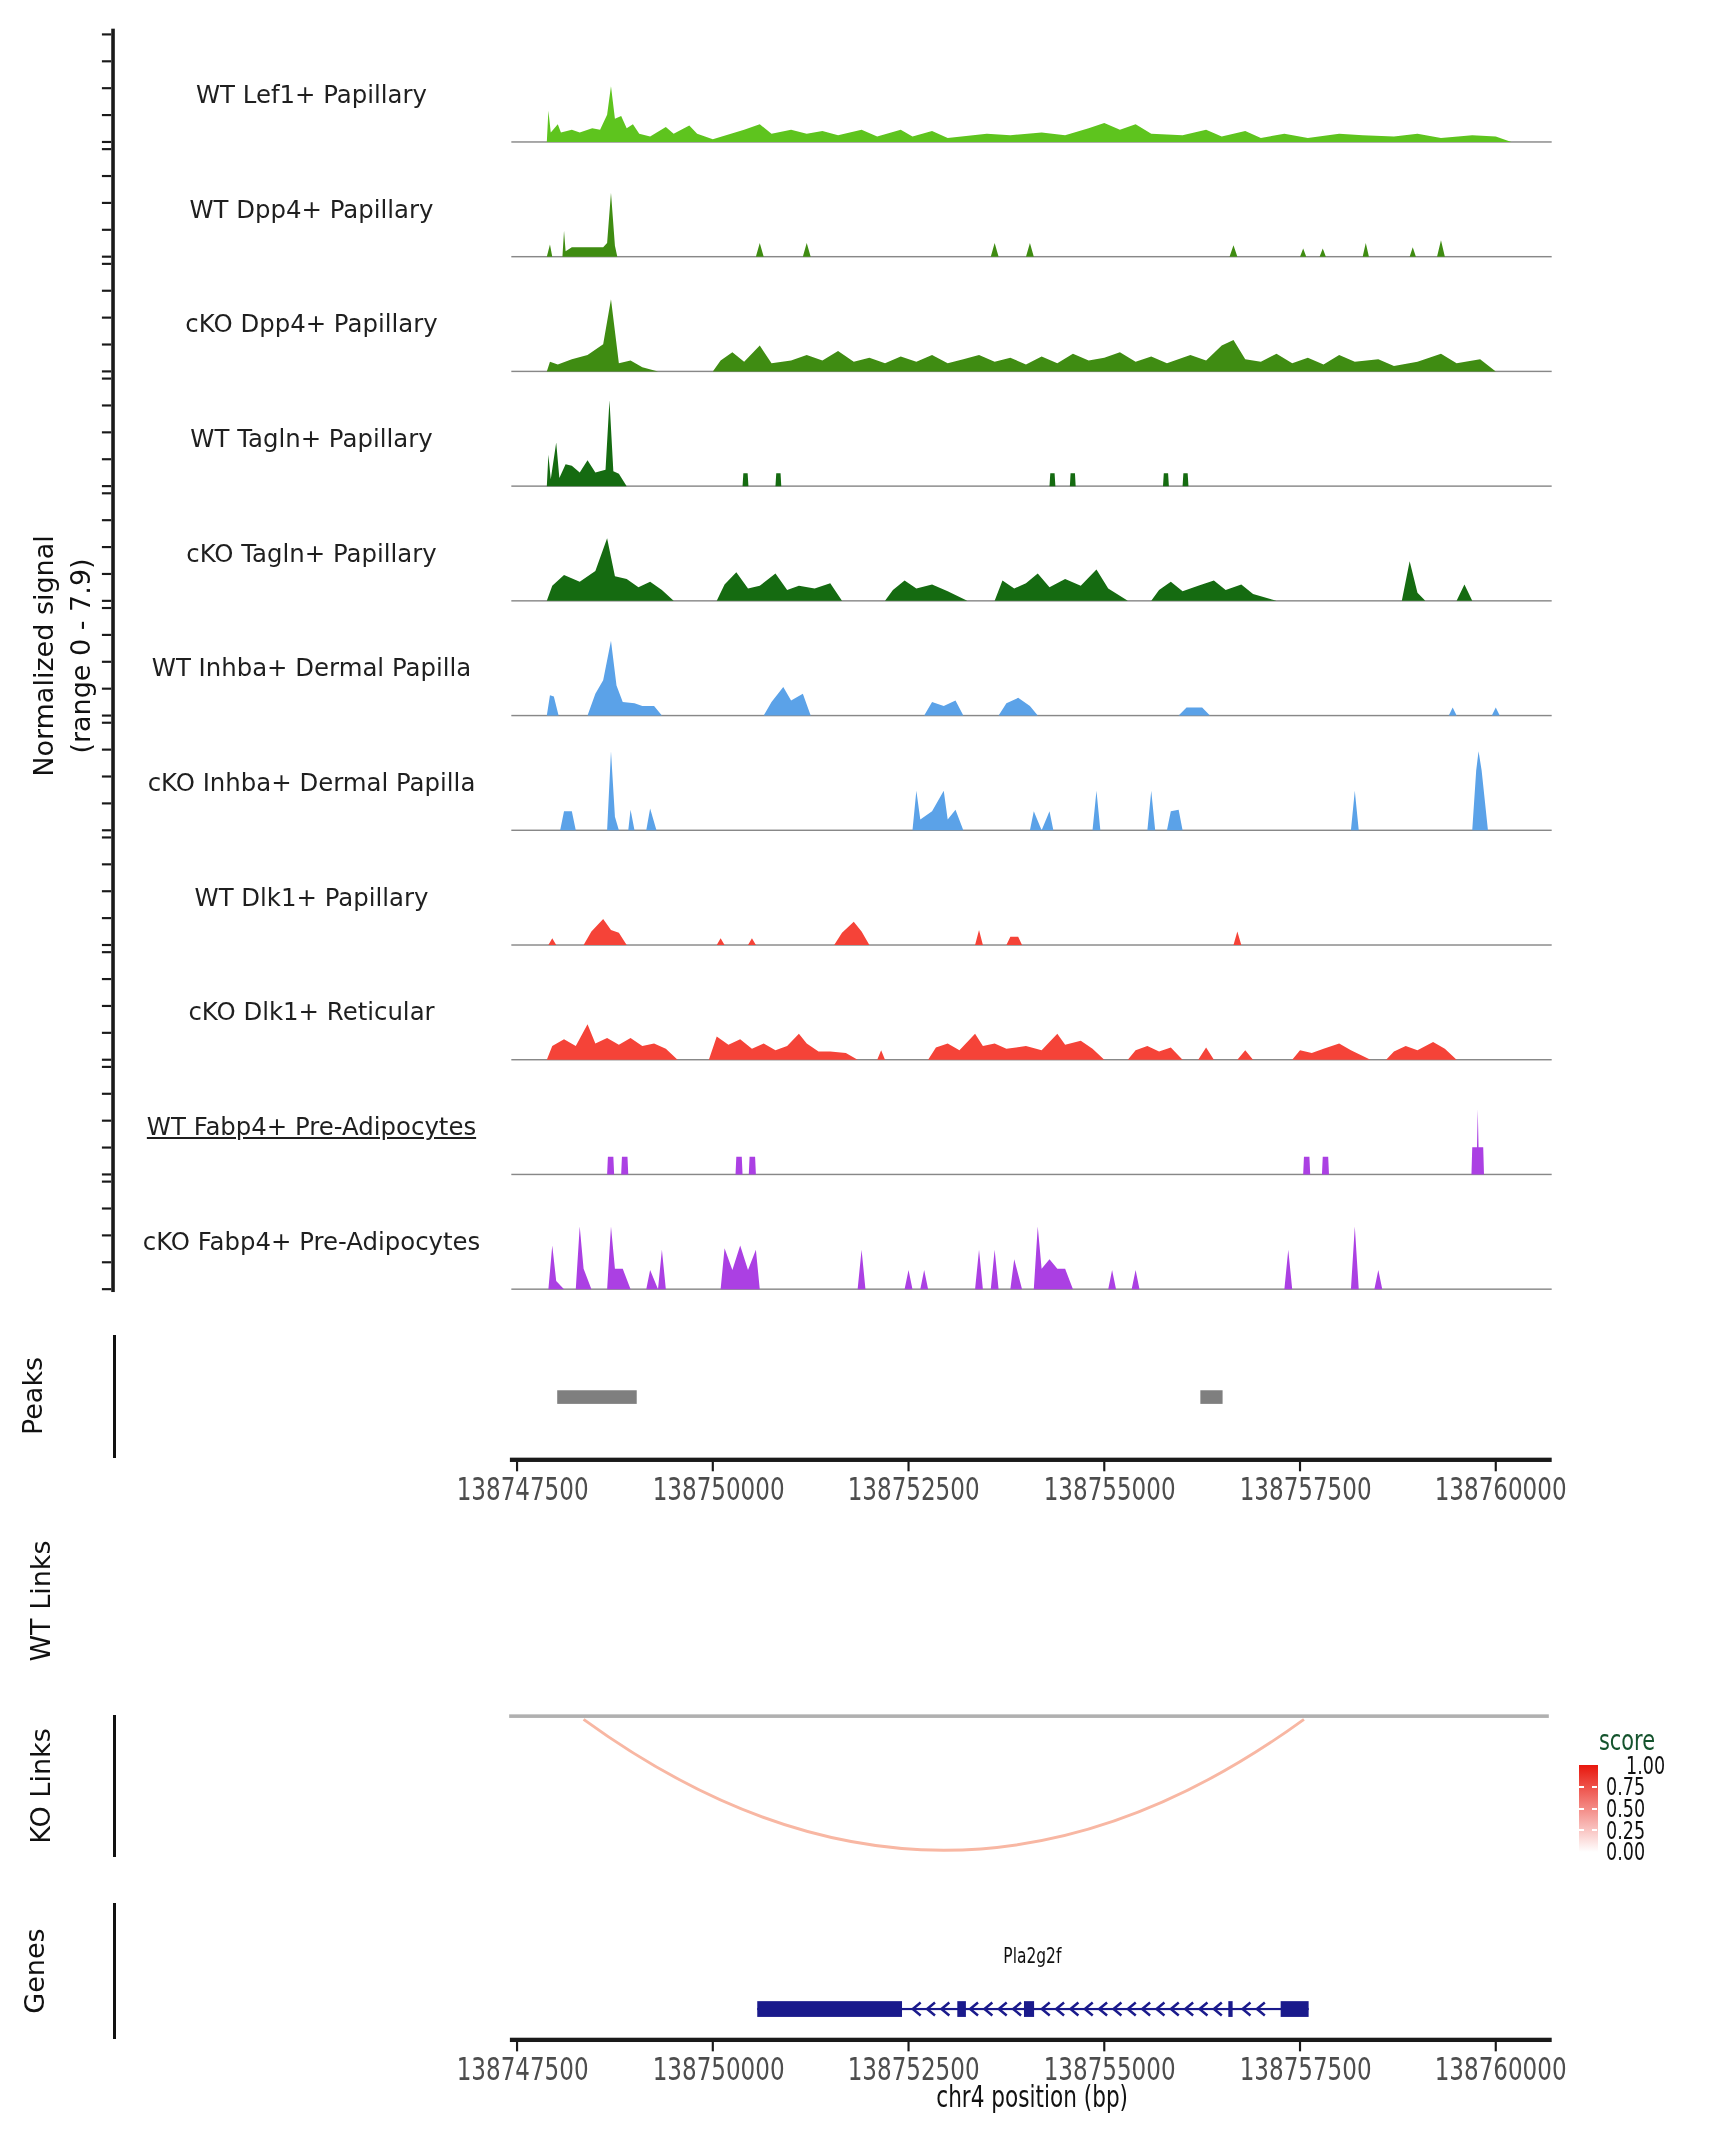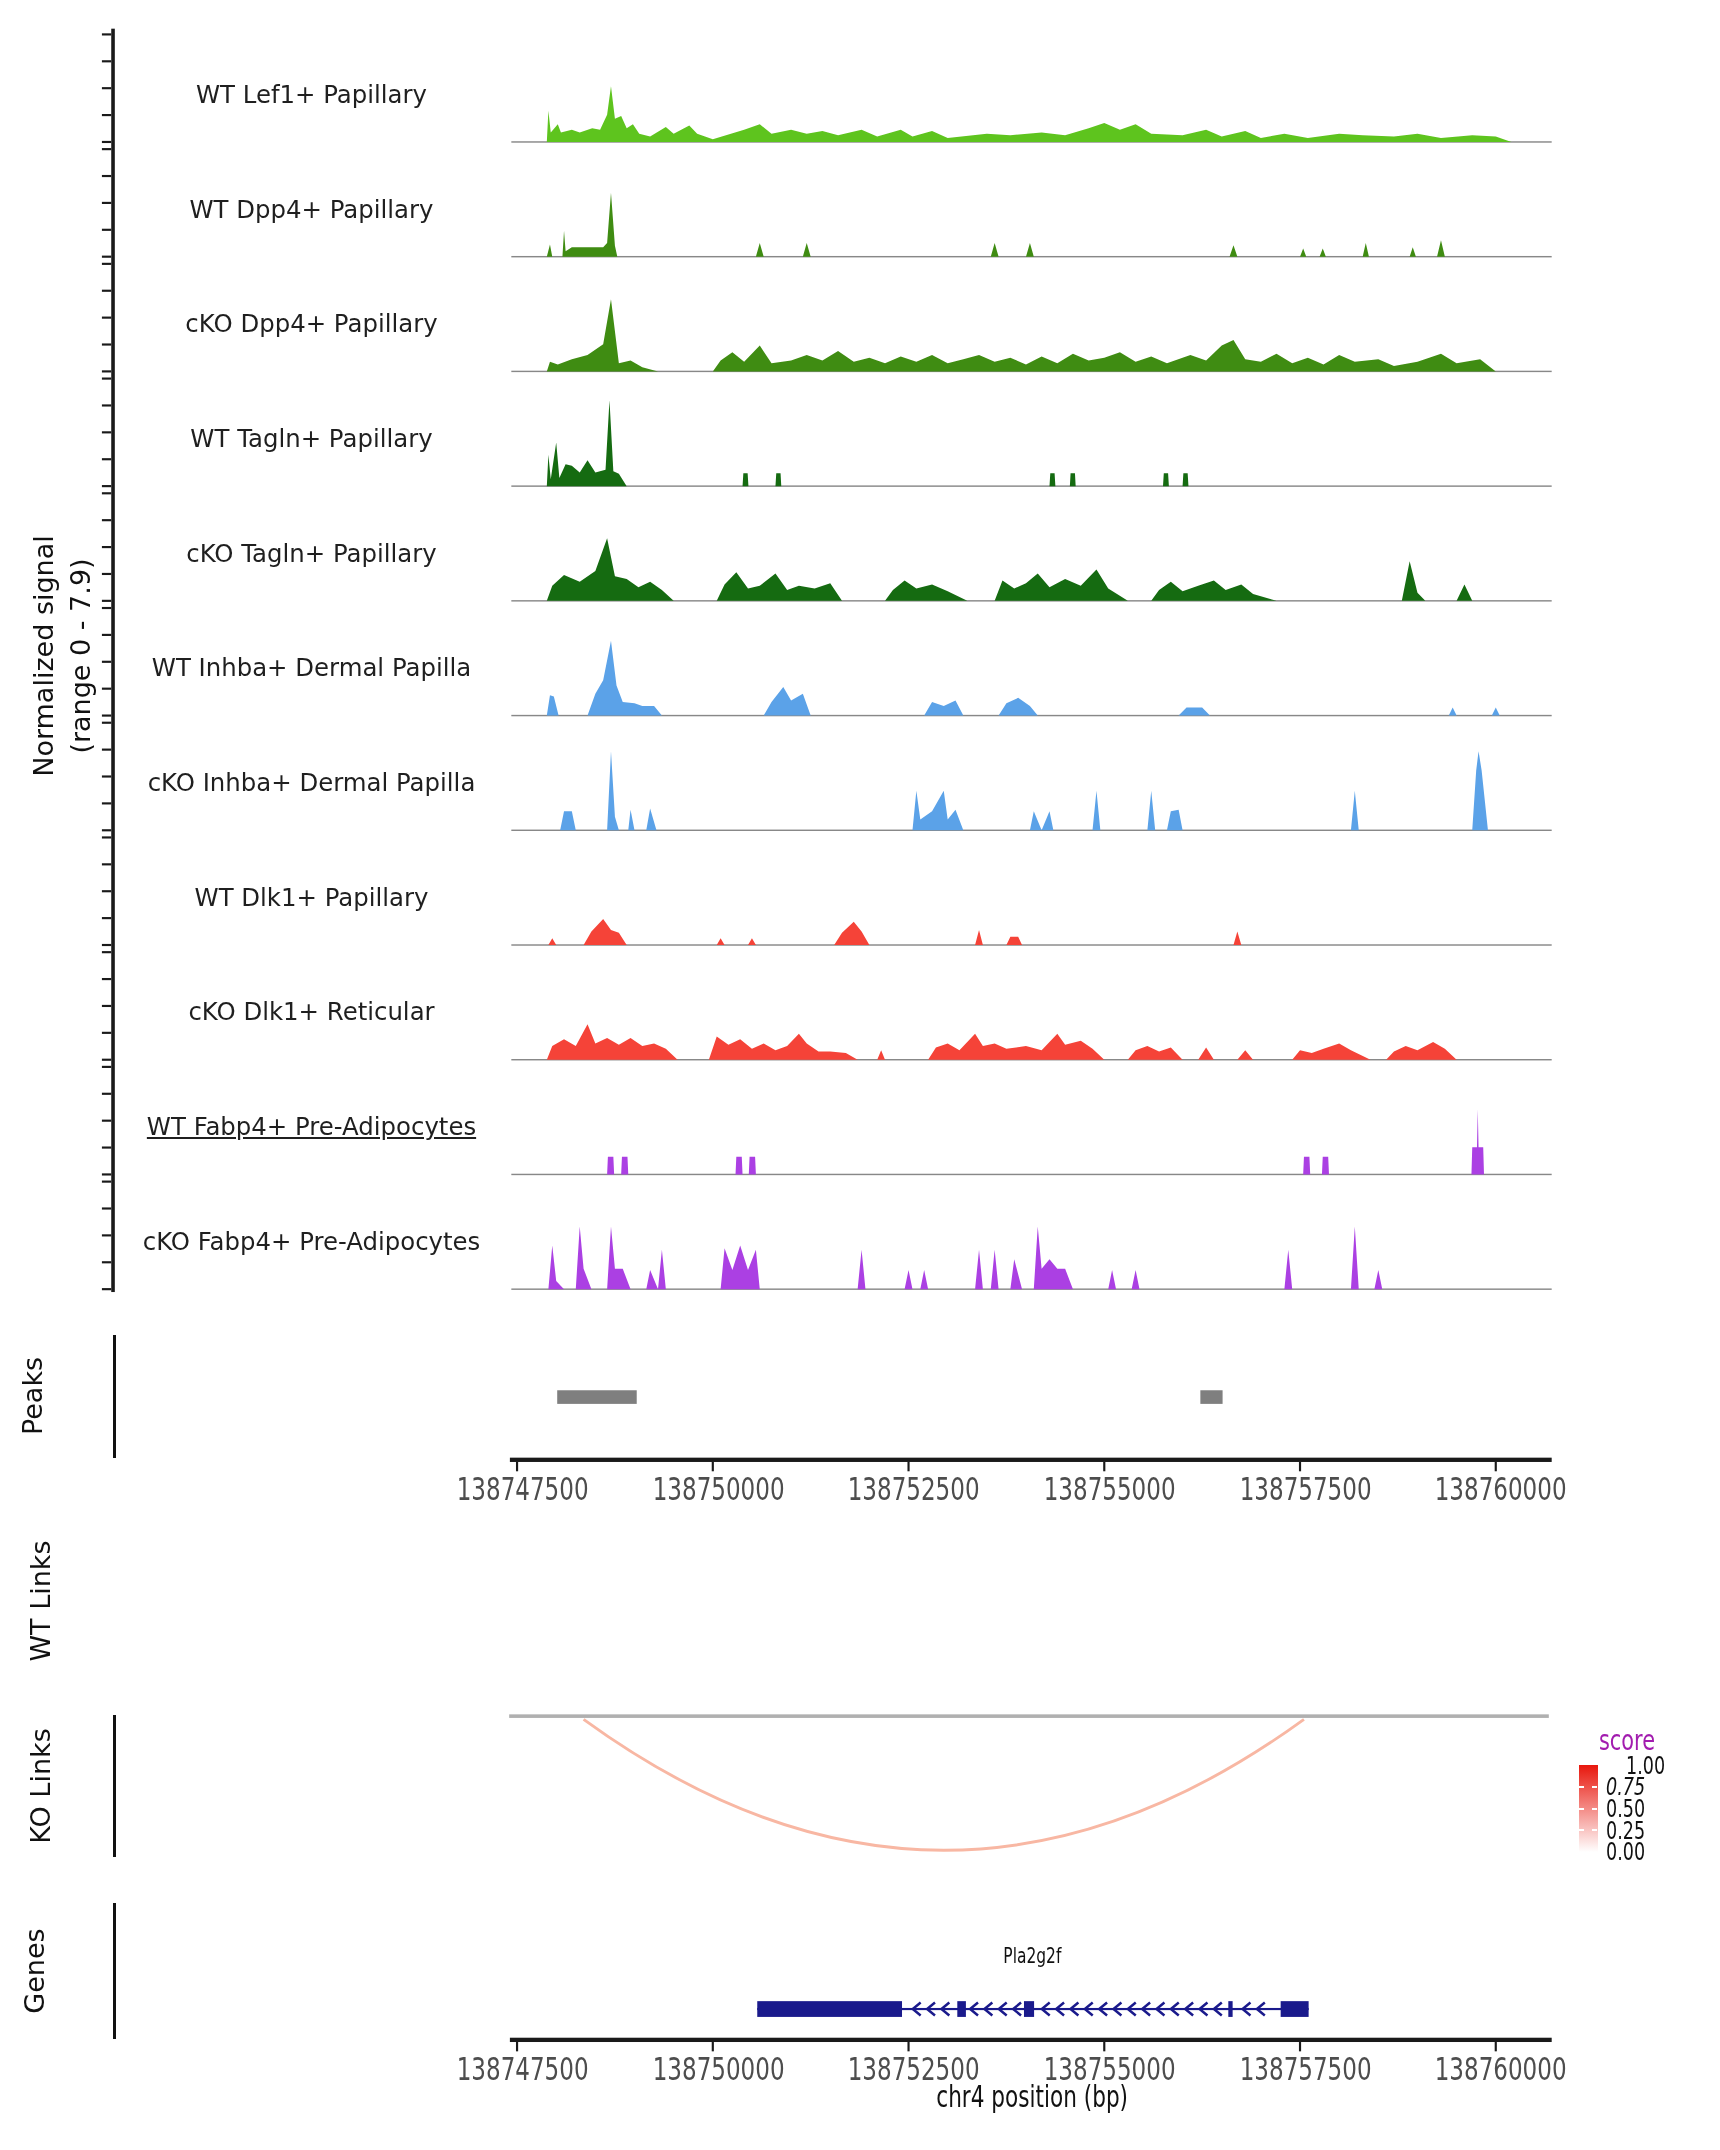--- a/index.html
+++ b/index.html
@@ -27,21 +27,21 @@
   #x-axis-title{
     position:absolute;left:817px;top:2079px;width:430px;text-align:center;
     font-size:30px;color:#111;
   }
   #gene-name-label{
     position:absolute;left:925px;top:1943px;width:215px;text-align:center;
     font-size:21.5px;color:#111;
   }
   #legend-title{
     position:absolute;left:1541px;top:1723px;width:172px;text-align:center;
-    font-size:29px;color:#a21caf;
+    font-size:29px;color:#14532d;
   }
   #legend-bar{
     position:absolute;left:1579px;top:1765px;width:18.6px;height:87px;
   }
   .legend-tick{
     position:absolute;left:1606px;height:24.4px;line-height:24.4px;font-size:24.4px;color:#111;
   }
   .legend-notch{position:absolute;background:#ffffff;width:5px;height:2.2px;}
   .bracket{position:absolute;width:2.9px;background:#111;}
 </style>
@@ -255,21 +255,21 @@
   </div>
 
 <div id="x-axis-title"><span class="cond">chr4 position (bp)</span></div>
 
 <div id="gene-name-label"><span class="cond">Pla2g2f</span></div>
 
 <div id="legend-title"><span class="cond">score</span></div>
 <div id="legend-bar" style="background: linear-gradient(rgb(232, 23, 13), rgb(255, 255, 255));"></div>
 <div id="legend-ticks">
     <div class="legend-tick" style="top: 1754px; margin-left: 20px;"><span class="cond-l">1.00</span></div>
-    <div class="legend-tick" style="top: 1775px; font-style: italic;"><span class="cond-l">0.75</span></div>
+    <div class="legend-tick" style="top: 1775px;"><span class="cond-l">0.75</span></div>
     <div class="legend-tick" style="top: 1797px;"><span class="cond-l">0.50</span></div>
     <div class="legend-tick" style="top: 1819px;"><span class="cond-l">0.25</span></div>
     <div class="legend-tick" style="top: 1840px;"><span class="cond-l">0.00</span></div>
   </div>
 
 <div class="legend-notch" style="left: 1579px; top: 1786px;"></div>
 <div class="legend-notch" style="left: 1592px; top: 1786px;"></div>
 <div class="legend-notch" style="left: 1579px; top: 1808px;"></div>
 <div class="legend-notch" style="left: 1592px; top: 1808px;"></div>
 <div class="legend-notch" style="left: 1579px; top: 1829px;"></div>

